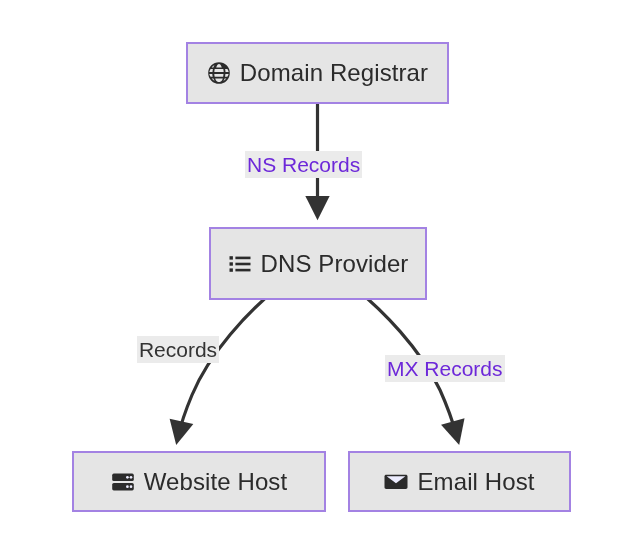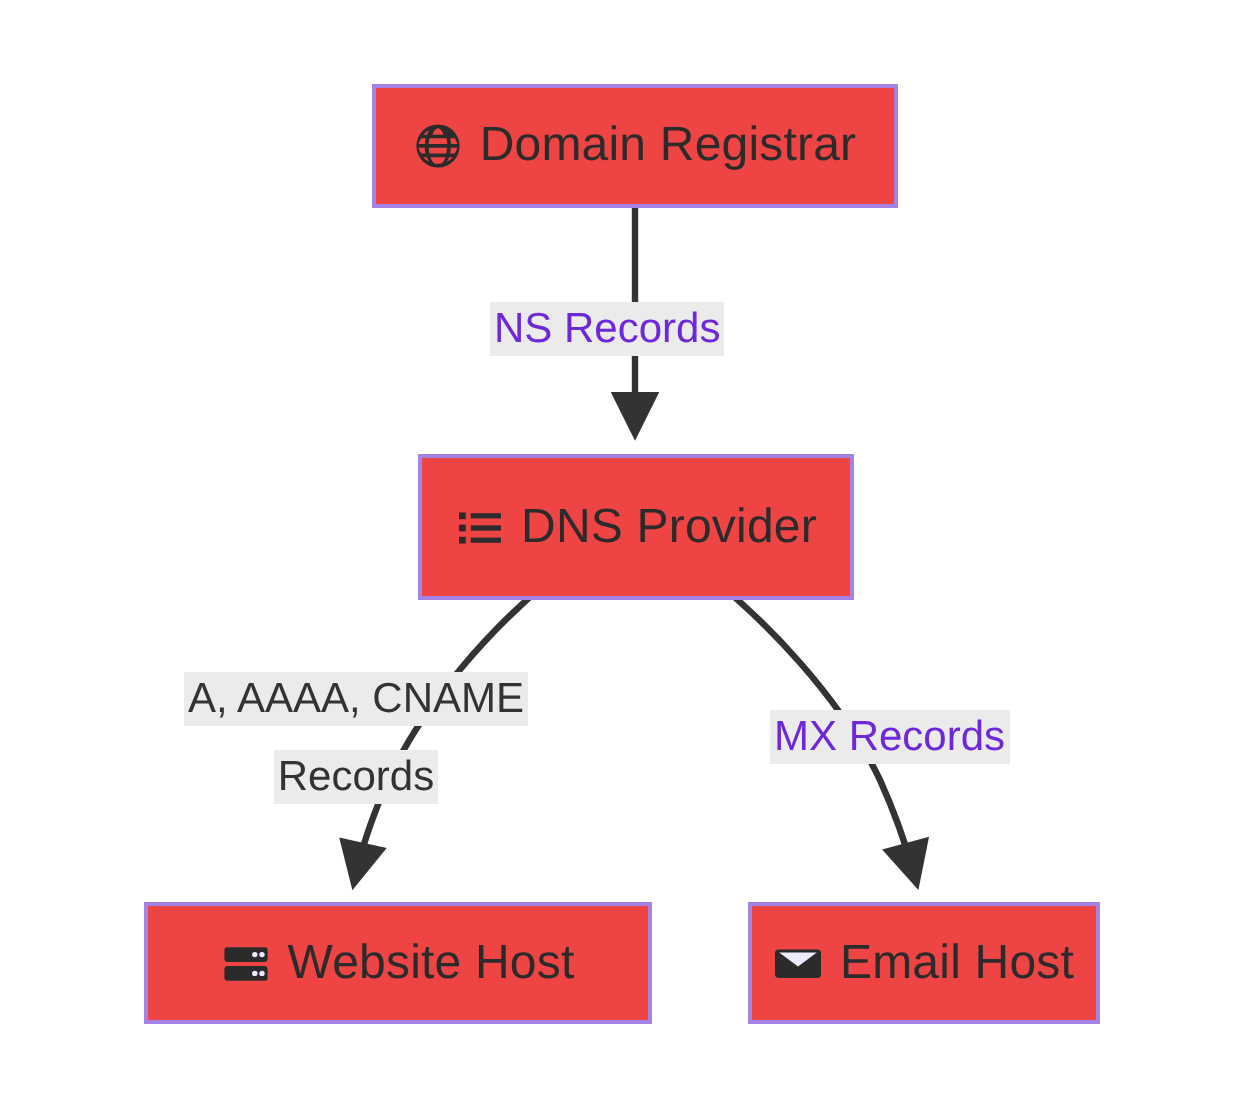--- a/index.html
+++ b/index.html
@@ -21,21 +21,21 @@
   #edges {
     position: absolute;
     left: 0;
     top: 0;
     width: 624px;
     height: 555px;
   }
   .node {
     position: absolute;
     box-sizing: border-box;
-    background: #ef4444;
+    background: #e5e5e5;
     border: 2px solid #a382e3;
     display: flex;
     align-items: center;
     justify-content: center;
     gap: 9px;
     color: #2b2b2b;
     font-size: 24px;
     line-height: 1;
     white-space: nowrap;
   }
@@ -49,21 +49,21 @@
     justify-content: center;
     width: 24px;
     height: 24px;
     flex: 0 0 auto;
   }
   .node-icon svg { display: block; }
 
   #node-registrar { left: 186px; top: 42px; width: 263px; height: 62px; }
   #node-dns       { left: 209px; top: 227px; width: 218px; height: 73px; }
   #node-web       { left: 72px;  top: 451px; width: 254px; height: 61px; }
-  #node-email     { left: 374px; top: 451px; width: 176px; height: 61px; }
+  #node-email     { left: 348px; top: 451px; width: 223px; height: 61px; }
 
   .edge-label {
     position: absolute;
     background: #ebebeb;
     color: #6d28d9;
     font-size: 21px;
     line-height: 27px;
     white-space: nowrap;
     padding: 0 2px;
     text-align: center;
@@ -150,19 +150,18 @@
         <path fill="#2b2b2b" d="M2.2 4.8h19.6c1 0 1.7.7 1.7 1.6v10.9c0 1-.8 1.7-1.7 1.7H2.2c-1 0-1.7-.8-1.7-1.7V6.4c0-.9.8-1.6 1.7-1.6z"></path>
         <path fill="#ececfe" d="M2.6 6.2h18.8L12 13.2 2.6 6.2z"></path>
       </svg>
     </span>
     <span class="node-label">Email Host</span>
   </div>
 
   <div class="edge-label" id="label-ns">NS Records</div>
 
   <div class="edge-label-multi" id="label-acname">
-    <span>A, AAAA, CNAME</span>
     <span>Records</span>
   </div>
 
   <div class="edge-label" id="label-mx">MX Records</div>
 
 </div>
 
 </body></html>

